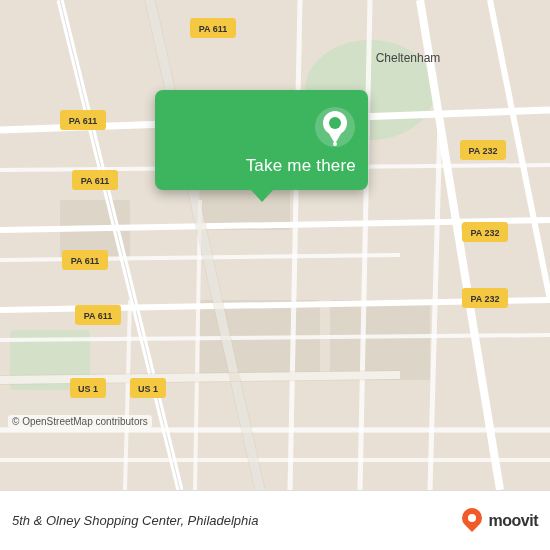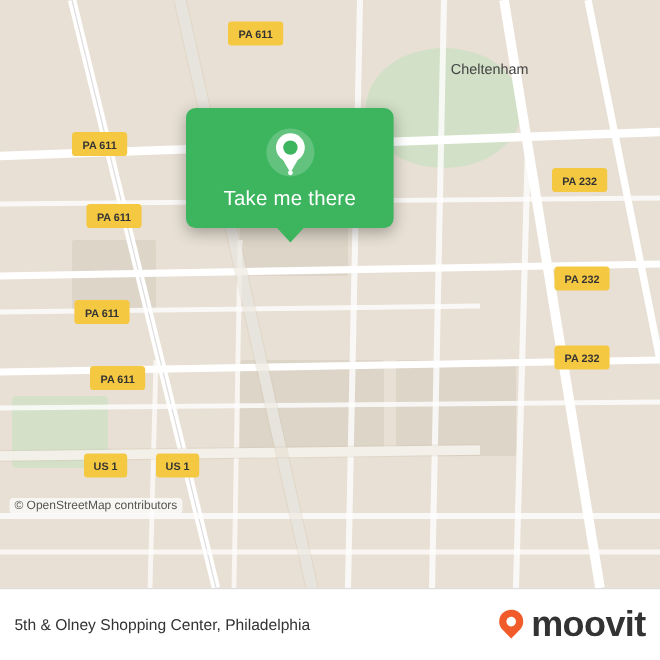--- a/index.html
+++ b/index.html
@@ -26,27 +26,27 @@
       top: 0; left: 0;
       width: 100%;
       height: 100%;
     }
 
     
     #popup-card {
       position: absolute;
       top: 90px;
       left: 155px;
-      width: 173px;
+      width: 213px;
       background: #3cb55e;
       border-radius: 8px;
       padding: 16px 12px 14px;
       display: flex;
       flex-direction: column;
-      align-items: center;
+      align-items: flex-end;
       box-shadow: 0 4px 12px rgba(0,0,0,0.3);
     }
 
     #popup-card::after {
       content: '';
       position: absolute;
       bottom: -12px;
       left: 50%;
       transform: translateX(-50%);
       width: 0;
@@ -90,30 +90,31 @@
       gap: 4px;
       margin-left: auto;
     }
 
     .moovit-pin {
       width: 26px;
       height: 26px;
     }
 
     .moovit-text {
-      font-size: 30px;
+      font-size: 16px;
       font-weight: bold;
       color: #333;
       letter-spacing: -0.5px;
     }
 
     .location-title {
       font-size: 13px;
       color: #333;
       font-weight: 400;
+      font-style: italic;
     }
 
     .osm-credit {
       position: absolute;
       bottom: 62px;
       left: 8px;
       font-size: 10px;
       color: #555;
       background: rgba(255,255,255,0.7);
       padding: 1px 4px;

